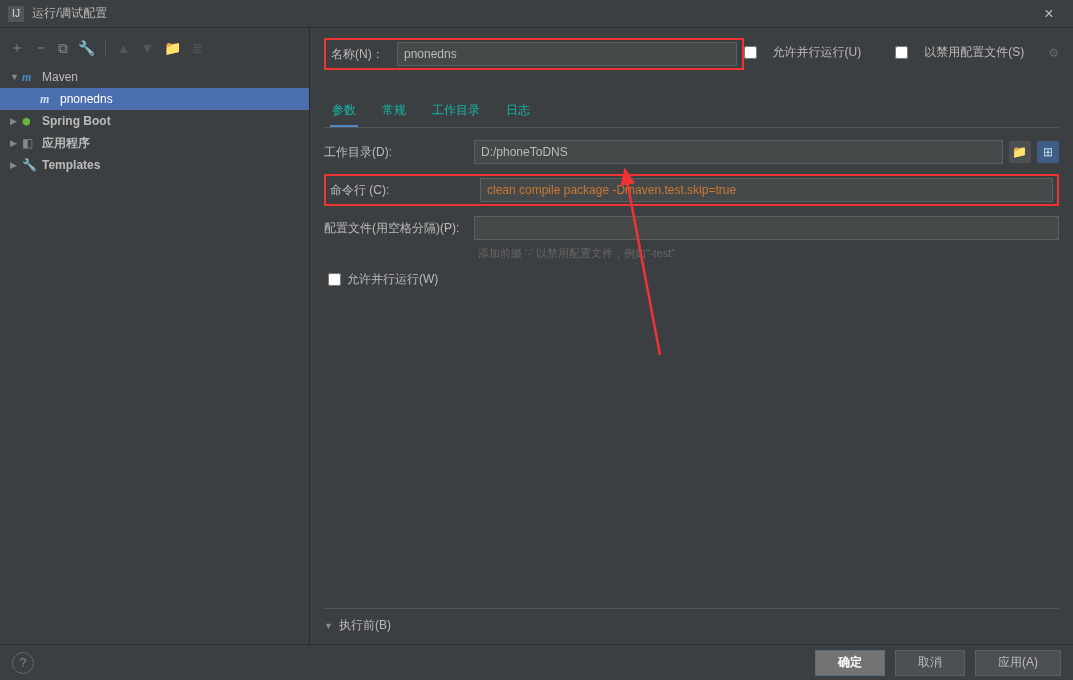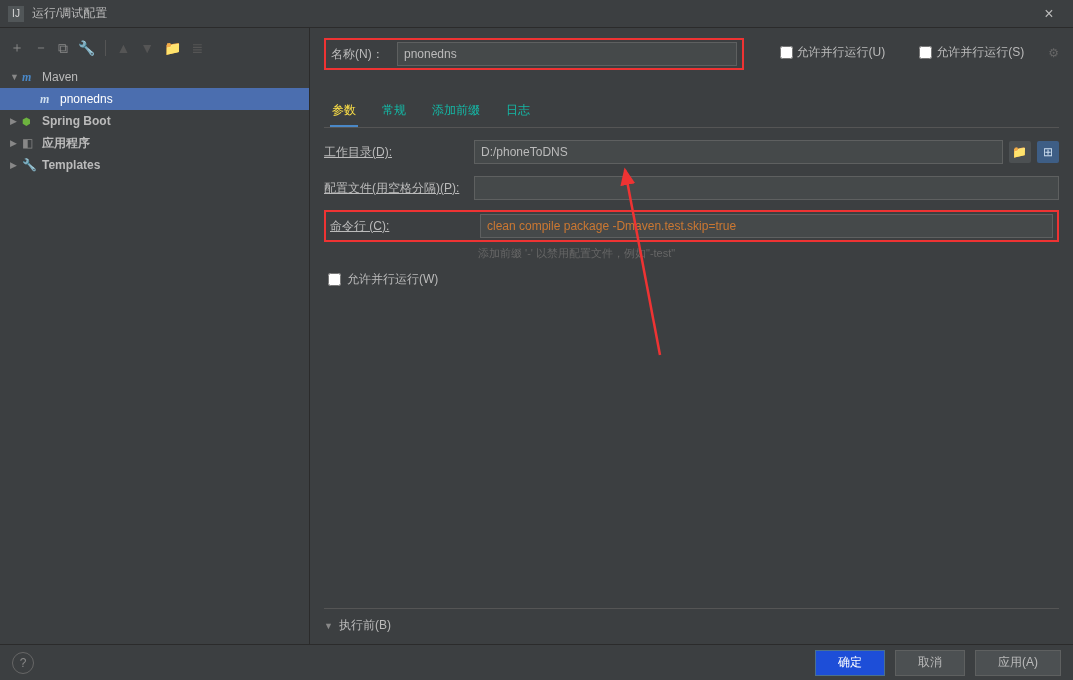--- a/index.html
+++ b/index.html
@@ -20,40 +20,40 @@
 .m-icon { color:#4a88c7; font-weight:bold; font-style:italic; font-family:serif;}
 .selected .m-icon { color:#cde; }
 .sb-icon { color:#6db33f; font-size:10px;}
 .app-ico { color:#888; }
 .tmpl-icon { color:#888; }
 .right { flex:1; padding: 10px 14px; overflow:hidden; display:flex; flex-direction:column; }
 .name-row { display:flex; align-items:center; gap:10px; margin-bottom:12px; }
 .name-row .label { width:56px; }
 .name-row input { flex:0 0 340px; height:24px; background:#45494a; border:1px solid #5e6060; color:#bbb; padding:0 6px; }
 .redbox { border:2px solid #e33; padding:2px 4px; }
-.ck-row { display:flex; align-items:center; gap:4px; margin-left:auto;padding-left:16px; }
+.ck-row { display:flex; align-items:center; gap:16px; margin-left:auto;padding-left:16px; }
 .ck-row input[type=checkbox] { accent-color:#5e6060; }
 .ck-group { display:flex; gap:18px; margin-left:auto; align-items:center;}
 .gear-right { color:#666; margin-left:6px; }
 .tabs { display:flex; gap:22px; border-bottom:1px solid #555; margin-bottom:10px; padding-left:6px; }
 .tab { padding:6px 2px; cursor:pointer; color:#14b8a6; }
-.tab.active { border-bottom:2px solid #4a88c7; color:#fde047; }
+.tab.active { border-bottom:2px solid #4a88c7; color:#14b8a6; }
 .form-row { display:flex; align-items:center; margin-bottom:8px; min-height:28px; }
-.form-row .flabel { width:150px;text-decoration:underline; }
+.form-row .flabel { width:150px; }
 .form-row .finput { flex:1; height:24px; background:#45494a; border:1px solid #5e6060; color:#bbb; padding:0 6px; }
 .form-row .ricons { display:flex; gap:6px; margin-left:6px; }
 .ricons span { width:22px; height:22px; display:flex;align-items:center;justify-content:center; background:#4c5052; color:#888; cursor:pointer; border-radius:2px;}
 .hint { color:#666; font-size:11px; padding-left:154px; margin-top:-4px; margin-bottom:10px;}
 .chk-row { display:flex; align-items:center; gap:6px; padding-left:4px; }
 .before-run { border-top:1px solid #555; margin-top:auto; padding-top:8px; display:flex; align-items:center; gap:6px; color:#bbb;}
 .footer { height:36px; border-top:1px solid #2b2b2b; display:flex; align-items:center; padding:0 12px; gap:10px; }
 .footer .help { width:22px; height:22px; border:1px solid #666; border-radius:50%; display:flex;align-items:center;justify-content:center; color:#888; cursor:pointer;}
 .footer .btns { margin-left:auto; display:flex; gap:10px;}
 .footer button { height:26px; padding:0 22px; background:#4c5052; border:1px solid #5e6060; color:#bbb; cursor:pointer;}
-.footer button.primary { background:#1d4ed8; border-color:#4c708c; color:#fff;}
+.footer button.primary { background:#737373; border-color:#4c708c; color:#fff;font-weight:bold;}
 .red-arrow { position:absolute; left:620px; top:165px; pointer-events:none; }
 </style>
 </head>
 <body>
 
 <div class="titlebar">
   <div class="app-icon">IJ</div>
   <span>运行/调试配置</span>
   <div class="close">×</div>
 </div>
@@ -104,49 +104,49 @@
       <span class="label"><span>名称(N)：</span></span>
       <input type="text" value="pnonedns" style="">
     </div>
     <div style="position:absolute; top:44px; right:14px;" class="ck-group">
       <label class="ck-row">
         <input type="checkbox" style="">
           <span>允许并行运行(U)</span>
       </label>
       <label class="ck-row">
         <input type="checkbox" style="">
-          <span>允许并行运行(S)</span>
+          <span>以禁用配置文件(S)</span>
       </label>
       <span class="gear-right">⚙</span>
     </div>
 
     <div class="tabs" style="margin-top:14px">
       <div class="tab active">参数</div>
       <div class="tab">常规</div>
-      <div class="tab">添加前缀</div>
+      <div class="tab">工作目录</div>
       <div class="tab">日志</div>
     </div>
 
     <div class="form-row">
       <span class="flabel">工作目录(D):</span>
       <input class="finput" value="D:/phoneToDNS" style="">
       <div class="ricons">
         <span>📁</span>
         <span style="background:#3e5e85;color:#cde">⊞</span>
       </div>
     </div>
 
+    <div class="form-row redbox">
+      <span class="flabel">命令行 (C):</span>
+      <input class="finput" style="color: rgb(204, 120, 50);" value="clean compile package -Dmaven.test.skip=true">
+    </div>
+
     <div class="form-row">
       <span class="flabel">配置文件(用空格分隔)(P):</span>
       <input class="finput" value="" style="">
-    </div>
-
-    <div class="form-row redbox">
-      <span class="flabel">命令行 (C):</span>
-      <input class="finput" style="color: rgb(204, 120, 50);" value="clean compile package -Dmaven.test.skip=true">
     </div>
     <div class="hint">添加前缀 '-' 以禁用配置文件，例如"-test"</div>
 
     <div class="chk-row">
       <input type="checkbox" style="">
       <span>允许并行运行(W)</span>
     </div>
 
     <div class="before-run">
       <span style="font-size:9px;color:#888">▼</span>

